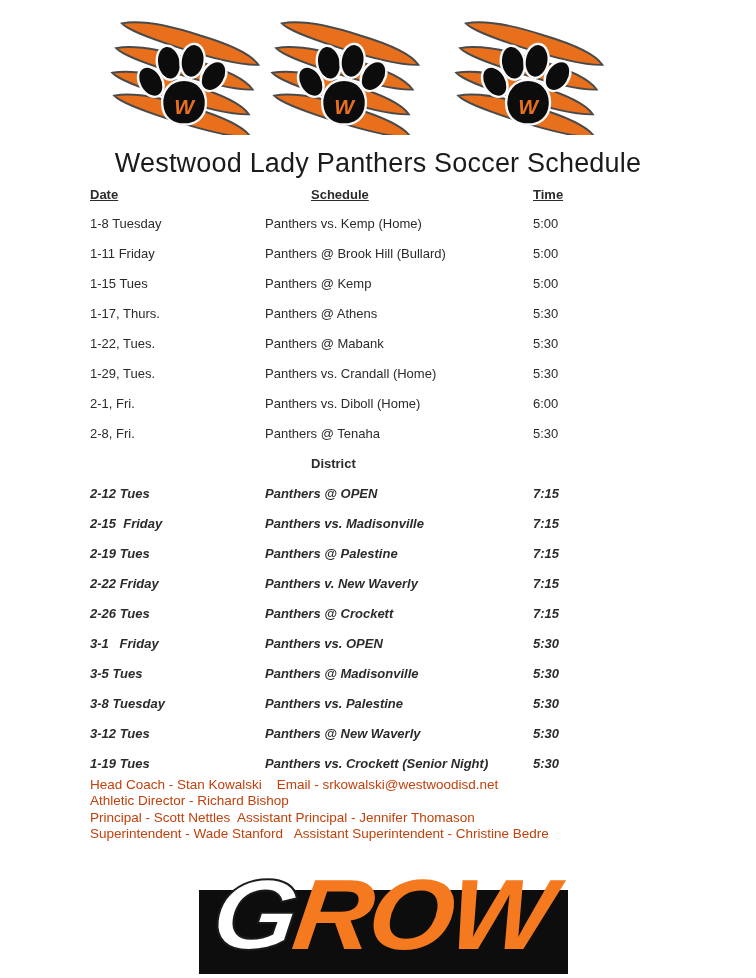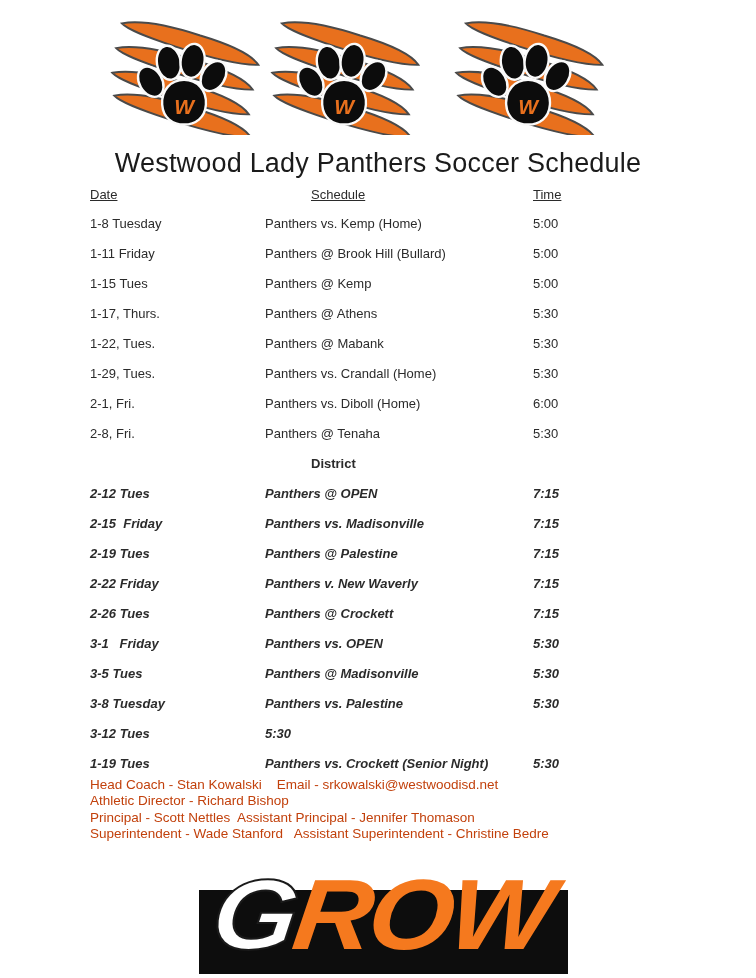--- a/index.html
+++ b/index.html
@@ -22,21 +22,21 @@
     text-align:center; font-size:27px; font-weight:400;
     color:#1b1b1b; letter-spacing:0.2px;
   }
   
   .schedule { position:absolute; top:183px; left:0; width:100%; }
   .srow {
     display:grid; grid-template-columns:175px 268px 1fr;
     padding-left:90px; height:30px; align-items:start;
     font-size:13px; line-height:15px; color:#2b2b2b; white-space:pre;
   }
-  .srow.head { height:29px; font-weight:normal; }
+  .srow.head { height:29px; font-weight:bold; }
   .srow.head span { text-decoration:underline; }
   .hd-sched, .district-label { padding-left:46px; }
   .district-label-row { font-weight:bold; }
   .district-row { font-weight:bold; font-style:italic; }
   
   .footer {
     position:absolute; left:90px; top:773px;
     font-size:13.5px; line-height:16.3px; color:#c2410c; white-space:pre-wrap;
   }
   
@@ -114,21 +114,21 @@
 
     <div id="district-rows">
         <div class="srow district-row"><span>2-12 Tues</span><span>Panthers @ OPEN</span><span>7:15</span></div>
         <div class="srow district-row"><span>2-15  Friday</span><span>Panthers vs. Madisonville</span><span>7:15</span></div>
         <div class="srow district-row"><span>2-19 Tues</span><span>Panthers @ Palestine</span><span>7:15</span></div>
         <div class="srow district-row"><span>2-22 Friday</span><span>Panthers v. New Waverly</span><span>7:15</span></div>
         <div class="srow district-row"><span>2-26 Tues</span><span>Panthers @ Crockett</span><span>7:15</span></div>
         <div class="srow district-row"><span>3-1   Friday</span><span>Panthers vs. OPEN</span><span>5:30</span></div>
         <div class="srow district-row"><span>3-5 Tues</span><span>Panthers @ Madisonville</span><span>5:30</span></div>
         <div class="srow district-row"><span>3-8 Tuesday</span><span>Panthers vs. Palestine</span><span>5:30</span></div>
-        <div class="srow district-row"><span>3-12 Tues</span><span>5:30</span></div>
+        <div class="srow district-row"><span>3-12 Tues</span><span>Panthers @ New Waverly</span><span>5:30</span></div>
         <div class="srow district-row"><span>1-19 Tues</span><span>Panthers vs. Crockett (Senior Night)</span><span>5:30</span></div>
       </div>
   </div>
 
   <div class="footer" id="footer"><div>Head Coach - Stan Kowalski    Email - srkowalski@westwoodisd.net</div><div>Athletic Director - Richard Bishop</div><div>Principal - Scott Nettles  Assistant Principal - Jennifer Thomason</div><div>Superintendent - Wade Stanford   Assistant Superintendent - Christine Bedre</div></div>
 
   <div class="grow">
     <div class="grow-text">
       <span class="grow-g">G</span><span class="grow-row">ROW</span>
     </div>

